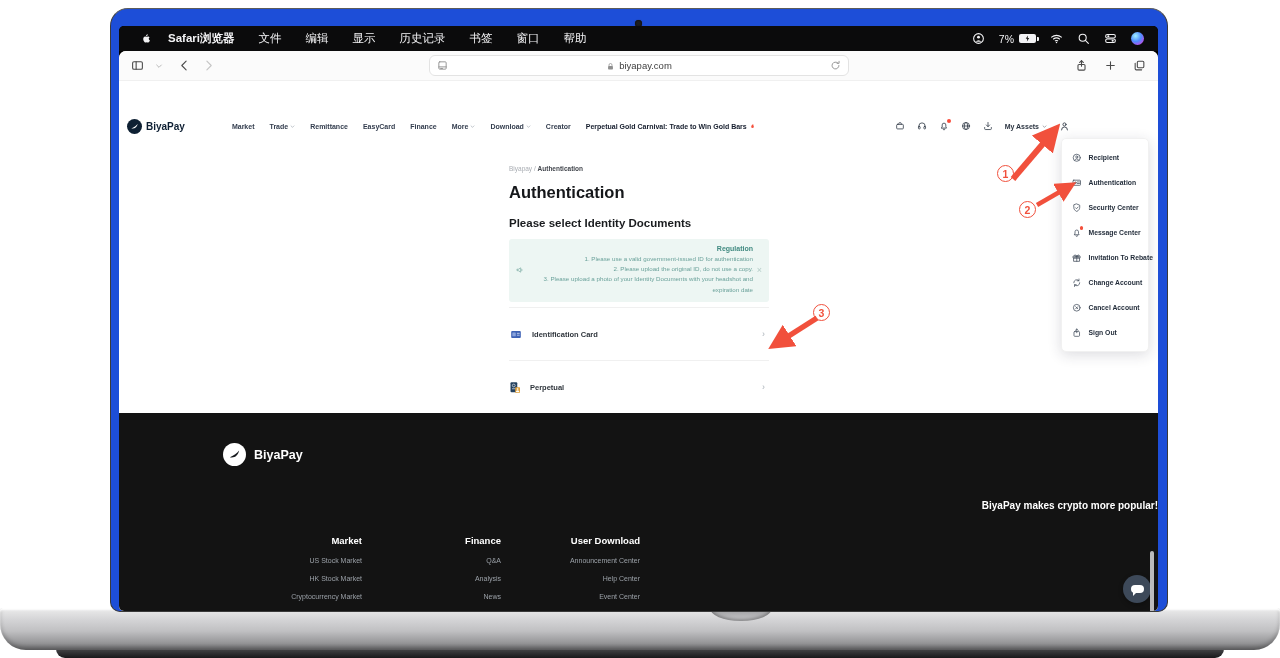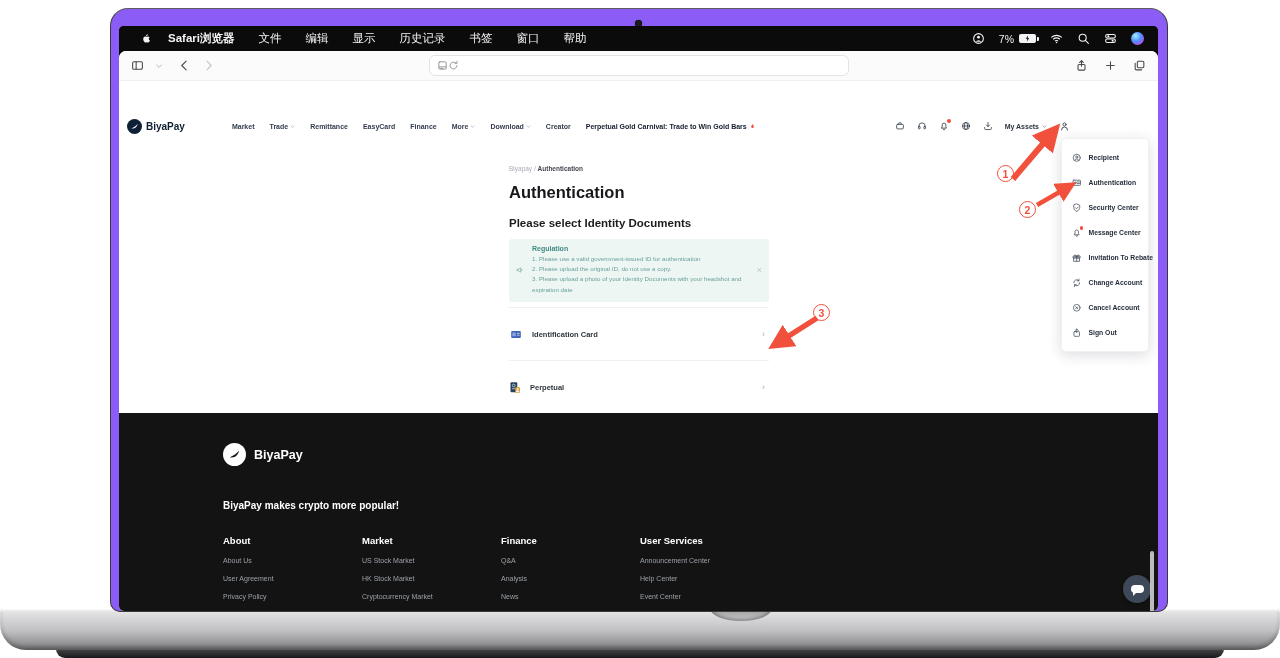--- a/index.html
+++ b/index.html
@@ -11,22 +11,22 @@
   
   .foot-strip{position:absolute;left:56px;top:649px;width:1168px;height:9px;z-index:0;
     background:linear-gradient(#454547,#19191b);border-radius:0 0 10px 10px;}
   .base{position:absolute;left:0;top:608px;width:1280px;height:42px;z-index:1;
     background:linear-gradient(180deg,#ececec 0%,#d4d4d6 28%,#c0c0c2 55%,#939395 85%,#737375 100%);
     border-radius:3px 3px 26px 26px;box-shadow:inset 0 2px 2px #fff,inset 0 -3px 4px rgba(0,0,0,.25);}
   .notch{position:absolute;left:710px;top:0;width:62px;height:13px;
     background:linear-gradient(#98989a,#c9c9cb);border-radius:0 0 30px 30px / 0 0 13px 13px;
     box-shadow:inset 0 -2px 3px rgba(0,0,0,.3);}
   .screen{position:absolute;left:110px;top:8px;width:1058px;height:604px;z-index:2;
-    background:#8b5cf6;border:1px solid #3a3a3a;border-top-color:#5c5c5c;
-    border-radius:18px 18px 10px 10px;}
+    background:#1d4ed8;border:1px solid #3a3a3a;border-top-color:#5c5c5c;
+    border-radius:18px 18px 10px 10px;text-align:right;}
   .camera{position:absolute;left:524px;top:11px;width:7px;height:7px;border-radius:50%;
     background:#1d1d1f;box-shadow:inset 0 0 2px #000,0 0 1px #333;}
   .display{position:absolute;left:8px;top:17px;width:1039px;height:585px;background:#000;border-radius:5px;overflow:hidden;}
 
   
   .menubar{height:25px;background:#0b0b0c;color:#f3f3f5;display:flex;align-items:center;
     padding:0 14px 0 22px;font-size:11px;}
   .mb-app{font-weight:700;margin-left:15px;font-size:11.5px;}
   .mb-item{margin-left:24px;font-size:11.5px;}
   .mb-right{margin-left:auto;display:flex;align-items:center;gap:14px;}
@@ -227,20 +227,27 @@
               </span>
           </span>
           <span class="urlbar">
             <span>
                 <svg class="ic" viewBox="0 0 24 24">
                   <rect x="4" y="4" width="16" height="16" rx="2"></rect>
                   <line x1="4" y1="15" x2="20" y2="15"></line>
                   <line x1="8" y1="18.5" x2="12" y2="18.5"></line>
                 </svg>
               </span>
+            <span class="url-center">
+              <span><svg viewBox="0 0 24 24">
+                    <rect x="5.5" y="10.5" width="13" height="9.5" rx="2" fill="#8f8f8f"></rect>
+                    <path d="M8 10.5V8a4 4 0 018 0v2.5" fill="none" stroke="#8f8f8f" stroke-width="2"></path>
+                  </svg></span>
+              <span class="url-text">biyapay.com</span>
+            </span>
             <span>
                 <svg class="ic" viewBox="0 0 24 24">
                   <path d="M19.5 12a7.5 7.5 0 11-2.2-5.3"></path>
                   <polyline points="19.8,2.8 19.8,7.2 15.4,7.2"></polyline>
                 </svg>
               </span>
           </span>
           <span class="tb-right">
             <span>
                 <svg class="ic" viewBox="0 0 24 24">
@@ -409,40 +416,34 @@
             <div class="f-logo">
               <span class="f-mark">
                   <svg viewBox="0 0 24 24">
                     <path fill="currentColor" d="M3.5 17c8.5 2 15.5-3.5 17-12.5-4 6-9.5 8.5-17 12.5z"></path>
                   </svg>
                 </span>
               <span class="f-name">BiyaPay</span>
             </div>
             <div class="f-tagline">BiyaPay makes crypto more popular!</div>
             <div class="f-cols">
-              <div class="f-col">
-                <div class="f-col-title">About</div>
-                <div class="f-link">About Us</div>
-                <div class="f-link">User Agreement</div>
-                <div class="f-link">Privacy Policy</div>
-              </div>
               <div class="f-col">
                 <div class="f-col-title">Market</div>
                 <div class="f-link">US Stock Market</div>
                 <div class="f-link">HK Stock Market</div>
                 <div class="f-link">Cryptocurrency Market</div>
               </div>
               <div class="f-col">
                 <div class="f-col-title">Finance</div>
                 <div class="f-link">Q&amp;A</div>
                 <div class="f-link">Analysis</div>
                 <div class="f-link">News</div>
               </div>
               <div class="f-col">
-                <div class="f-col-title">User Services</div>
+                <div class="f-col-title">User Download</div>
                 <div class="f-link">Announcement Center</div>
                 <div class="f-link">Help Center</div>
                 <div class="f-link">Event Center</div>
               </div>
             </div>
           </div>
 
           <div class="chat">
               <span class="chat-glyph"></span>
             </div>

